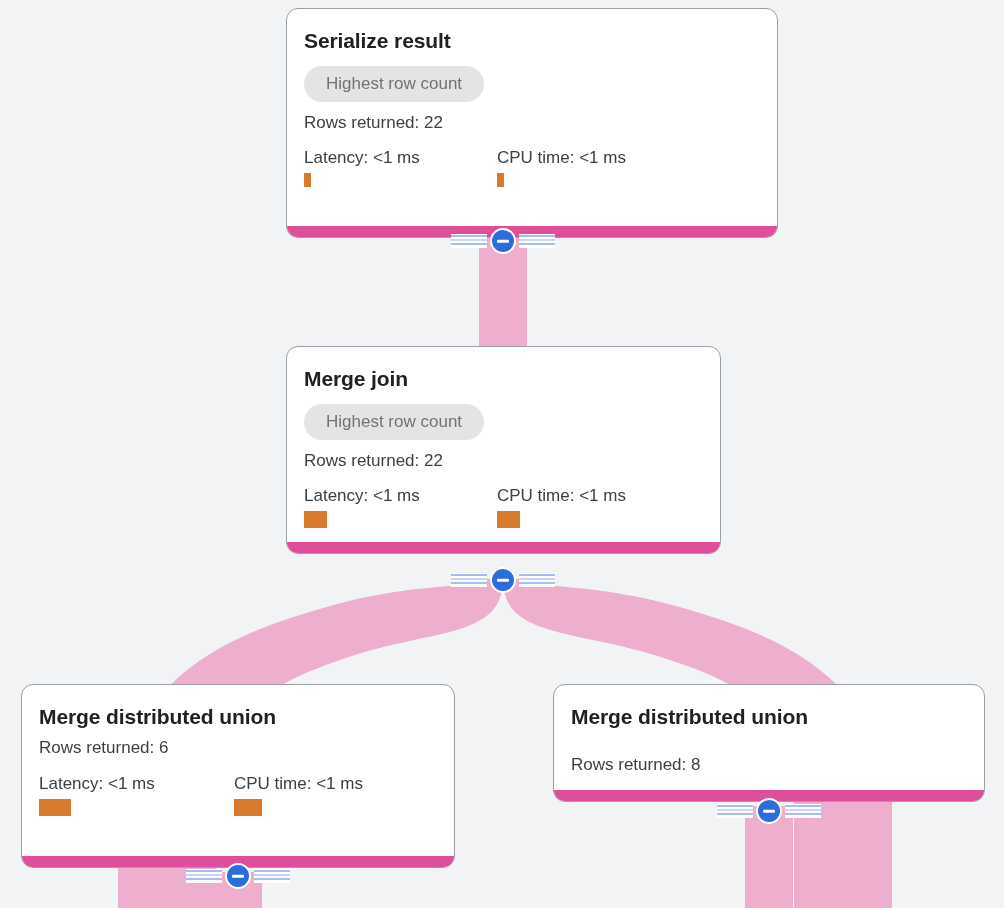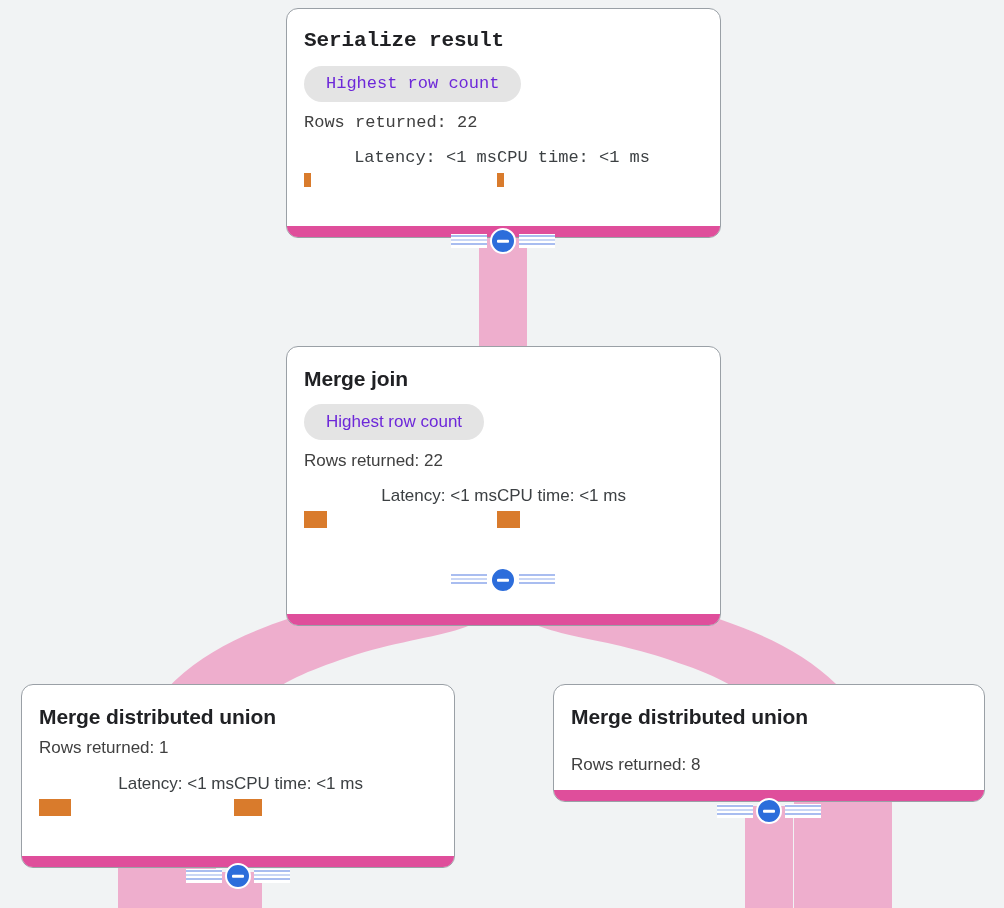--- a/index.html
+++ b/index.html
@@ -46,38 +46,37 @@
     letter-spacing: -0.1px;
     white-space: nowrap;
   }
   .chip {
     display: inline-block;
     margin-top: 13px;
     padding: 8px 22px;
     background: #e4e4e4;
     border-radius: 19px;
     font-size: 17px;
-    color: #6d28d9;
+    color: #737373;
     line-height: 1.15;
     white-space: nowrap;
   }
   .rows {
     margin-top: 11px;
     font-size: 17px;
     color: #404040;
     line-height: 1.2;
     white-space: nowrap;
   }
   .metrics {
     display: flex;
     margin-top: 15px;
   }
   .metric {
     box-sizing: border-box;
-    text-align: right;
   }
   .metric-label {
     font-size: 17px;
     color: #3c4043;
     line-height: 1.2;
     white-space: nowrap;
   }
   .metric-bar {
     margin-top: 5px;
     background: #d97b2c;
@@ -166,21 +165,21 @@
              L 892 790
              C 868 672, 776 634, 676 606
              C 584 581, 533 590, 527 579
              Z"></path>
 
     <rect x="214" y="872" width="48" height="36" fill="#eeaecd"></rect>
 
     <rect x="745" y="806" width="48" height="102" fill="#eeaecd"></rect>
   </svg>
 
-  <div class="node" style="left:286px; top:8px; width:435px; height:230px;font-family:Liberation Mono, monospace;">
+  <div class="node" style="left:286px; top:8px; width:492px; height:230px;">
     <div class="node-body">
       <div class="node-title">Serialize result</div>
       <div class="chip">Highest row count</div>
       <div class="rows">Rows returned: 22</div>
       <div class="metrics">
         <div class="metric" style="width:193px;">
           <div class="metric-label">Latency: &lt;1 ms</div>
           <div class="metric-bar" style="width:7px; height:14px;"></div>
         </div>
         <div class="metric">
@@ -191,21 +190,21 @@
     </div>
     <div class="node-footer"></div>
   </div>
 
   <div class="handle" style="left:451px; top:228px;">
     <div class="rail left"></div>
     <div class="rail right"></div>
     <div class="knob"></div>
   </div>
 
-  <div class="node" style="left:286px; top:346px; width:435px; height:280px;">
+  <div class="node" style="left:286px; top:346px; width:435px; height:208px;">
     <div class="node-body">
       <div class="node-title">Merge join</div>
       <div class="chip">Highest row count</div>
       <div class="rows">Rows returned: 22</div>
       <div class="metrics">
         <div class="metric" style="width:193px;">
           <div class="metric-label">Latency: &lt;1 ms</div>
           <div class="metric-bar" style="width:23px; height:17px;"></div>
         </div>
         <div class="metric">
@@ -219,21 +218,21 @@
 
   <div class="handle" style="left:451px; top:567px;">
     <div class="rail left"></div>
     <div class="rail right"></div>
     <div class="knob"></div>
   </div>
 
   <div class="node" style="left:21px; top:684px; width:434px; height:184px;">
     <div class="node-body">
       <div class="node-title">Merge distributed union</div>
-      <div class="rows" style="margin-top:9px;">Rows returned: 1</div>
+      <div class="rows" style="margin-top:9px;">Rows returned: 6</div>
       <div class="metrics">
         <div class="metric" style="width:195px;">
           <div class="metric-label">Latency: &lt;1 ms</div>
           <div class="metric-bar" style="width:32px; height:17px;"></div>
         </div>
         <div class="metric">
           <div class="metric-label">CPU time: &lt;1 ms</div>
           <div class="metric-bar" style="width:28px; height:17px;"></div>
         </div>
       </div>

